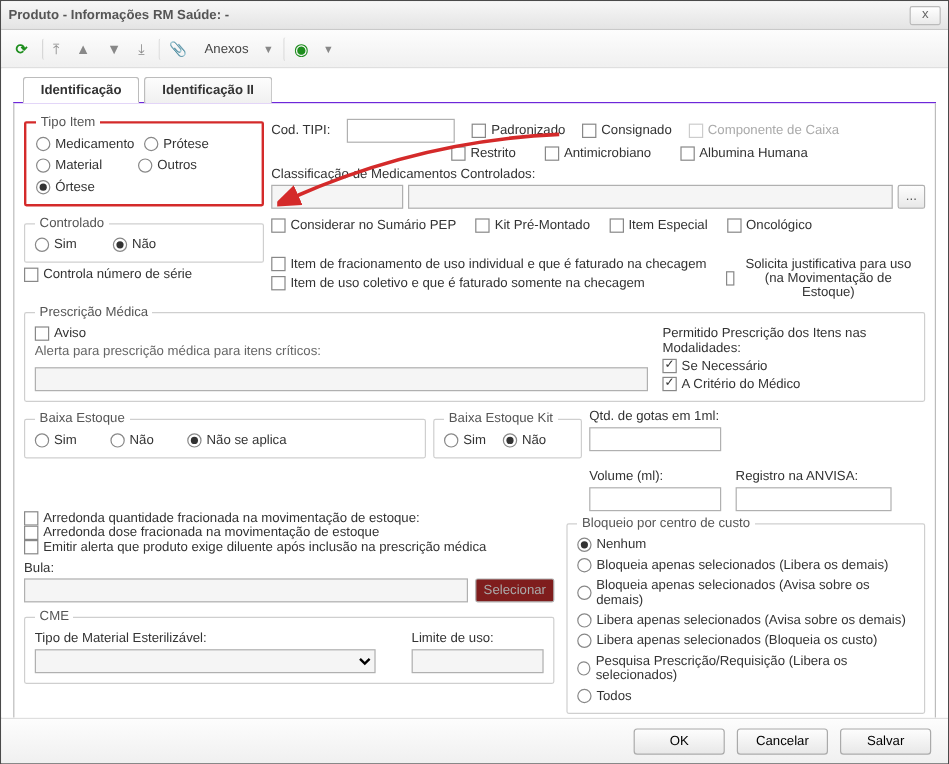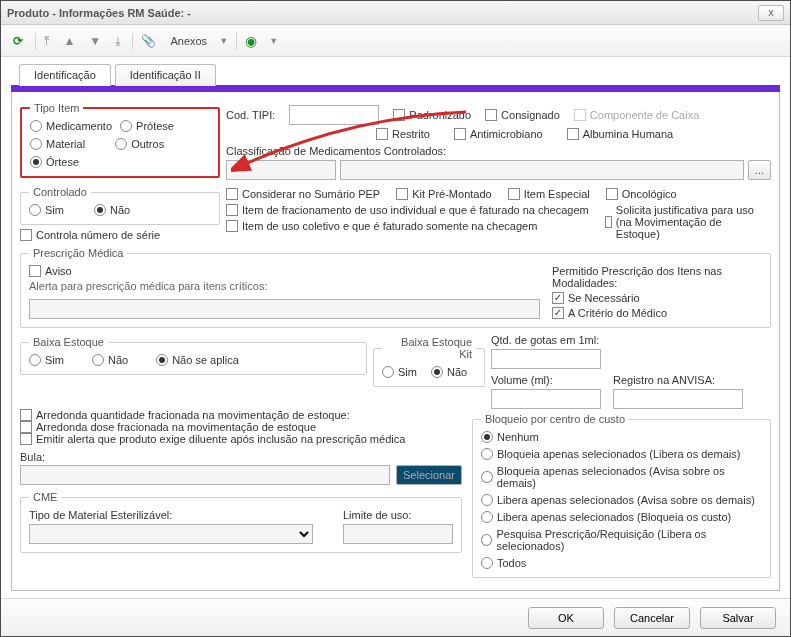--- a/index.html
+++ b/index.html
@@ -70,22 +70,23 @@
   .content {
     flex: 1;
     padding: 6px 10px 8px 10px;
     background: #fff;
     position: relative;
     overflow: hidden;
   }
   .tabs {
     display:flex;
     gap: 0;
-    border-bottom: 7px solid #6d28d9;
+    border-bottom: 1px solid #6d28d9;
     padding-left:8px;
+    font-weight:bold;
   }
   .tab {
     padding: 4px 14px;
     border: 1px solid #bcbcbc;
     border-bottom: none;
     background: linear-gradient(#fdfdfd,#f0f0f0);
     margin-right:4px;
     border-radius: 3px 3px 0 0;
     cursor:pointer;
     position:relative;
@@ -154,21 +155,21 @@
     border-radius:2px;
     padding:1px 6px;
     height:20px;
     cursor:pointer;
     font-size:11px;
     color:#555;
   }
   .btn-small.disabled {
     color:#bbb;
     cursor:default;
-    background:#0c4a6e;
+    background:#7f1d1d;
   }
   .col { display:flex; flex-direction:column; gap:3px; }
   .hstack { display:flex; gap:8px; align-items:flex-start; }
   .lbl { color:#333;}
   .small-note { color:#666; }
 
   .footer {
     height: 38px;
     background: linear-gradient(#fdfdfd,#f0f0f0);
     border-top:1px solid #d7d7d7;
@@ -329,21 +330,21 @@
                   <span>Não</span>
                 </label>
             </div>
           </fieldset>
           <label class="check">
               <span class="check-box"></span>
               <span>Controla número de série</span>
             </label>
         </div>
 
-        <div class="col" style="flex:1; padding-top:6px; gap:4px;">
+        <div class="col" style="flex:1; padding-top:6px; gap:20px;text-align:center;">
           <div class="row" style="gap:16px;">
             <label class="check">
                 <span class="check-box"></span>
                 <span>Considerar no Sumário PEP</span>
               </label>
             <label class="check">
                 <span class="check-box"></span>
                 <span>Kit Pré-Montado</span>
               </label>
             <label class="check">
@@ -410,37 +411,37 @@
             <label class="radio">
                 <span class="radio-dot"></span>
                 <span>Não</span>
               </label>
             <label class="radio selected">
                 <span class="radio-dot"></span>
                 <span>Não se aplica</span>
               </label>
           </div>
         </fieldset>
-        <fieldset style="width:112px;text-align:right;">
+        <fieldset style="width:124px;">
           <legend>Baixa Estoque Kit</legend>
           <div class="row" style="gap:14px;">
             <label class="radio">
                 <span class="radio-dot"></span>
                 <span>Sim</span>
               </label>
             <label class="radio selected">
                 <span class="radio-dot"></span>
                 <span>Não</span>
               </label>
           </div>
         </fieldset>
         <div class="col" style="width:280px; padding-top:2px;">
           <span class="lbl">Qtd. de gotas em 1ml:</span>
           <input class="txt" style="width: 110px;" value="">
-          <div class="row" style="gap:12px; margin-top:2px;">
+          <div class="row" style="gap:12px; margin-top:12px;">
             <div class="col">
               <span class="lbl">Volume (ml):</span>
               <input class="txt" style="width: 110px;" value="">
             </div>
             <div class="col">
               <span class="lbl">Registro na ANVISA:</span>
               <input class="txt" style="width: 130px;" value="">
             </div>
           </div>
         </div>

